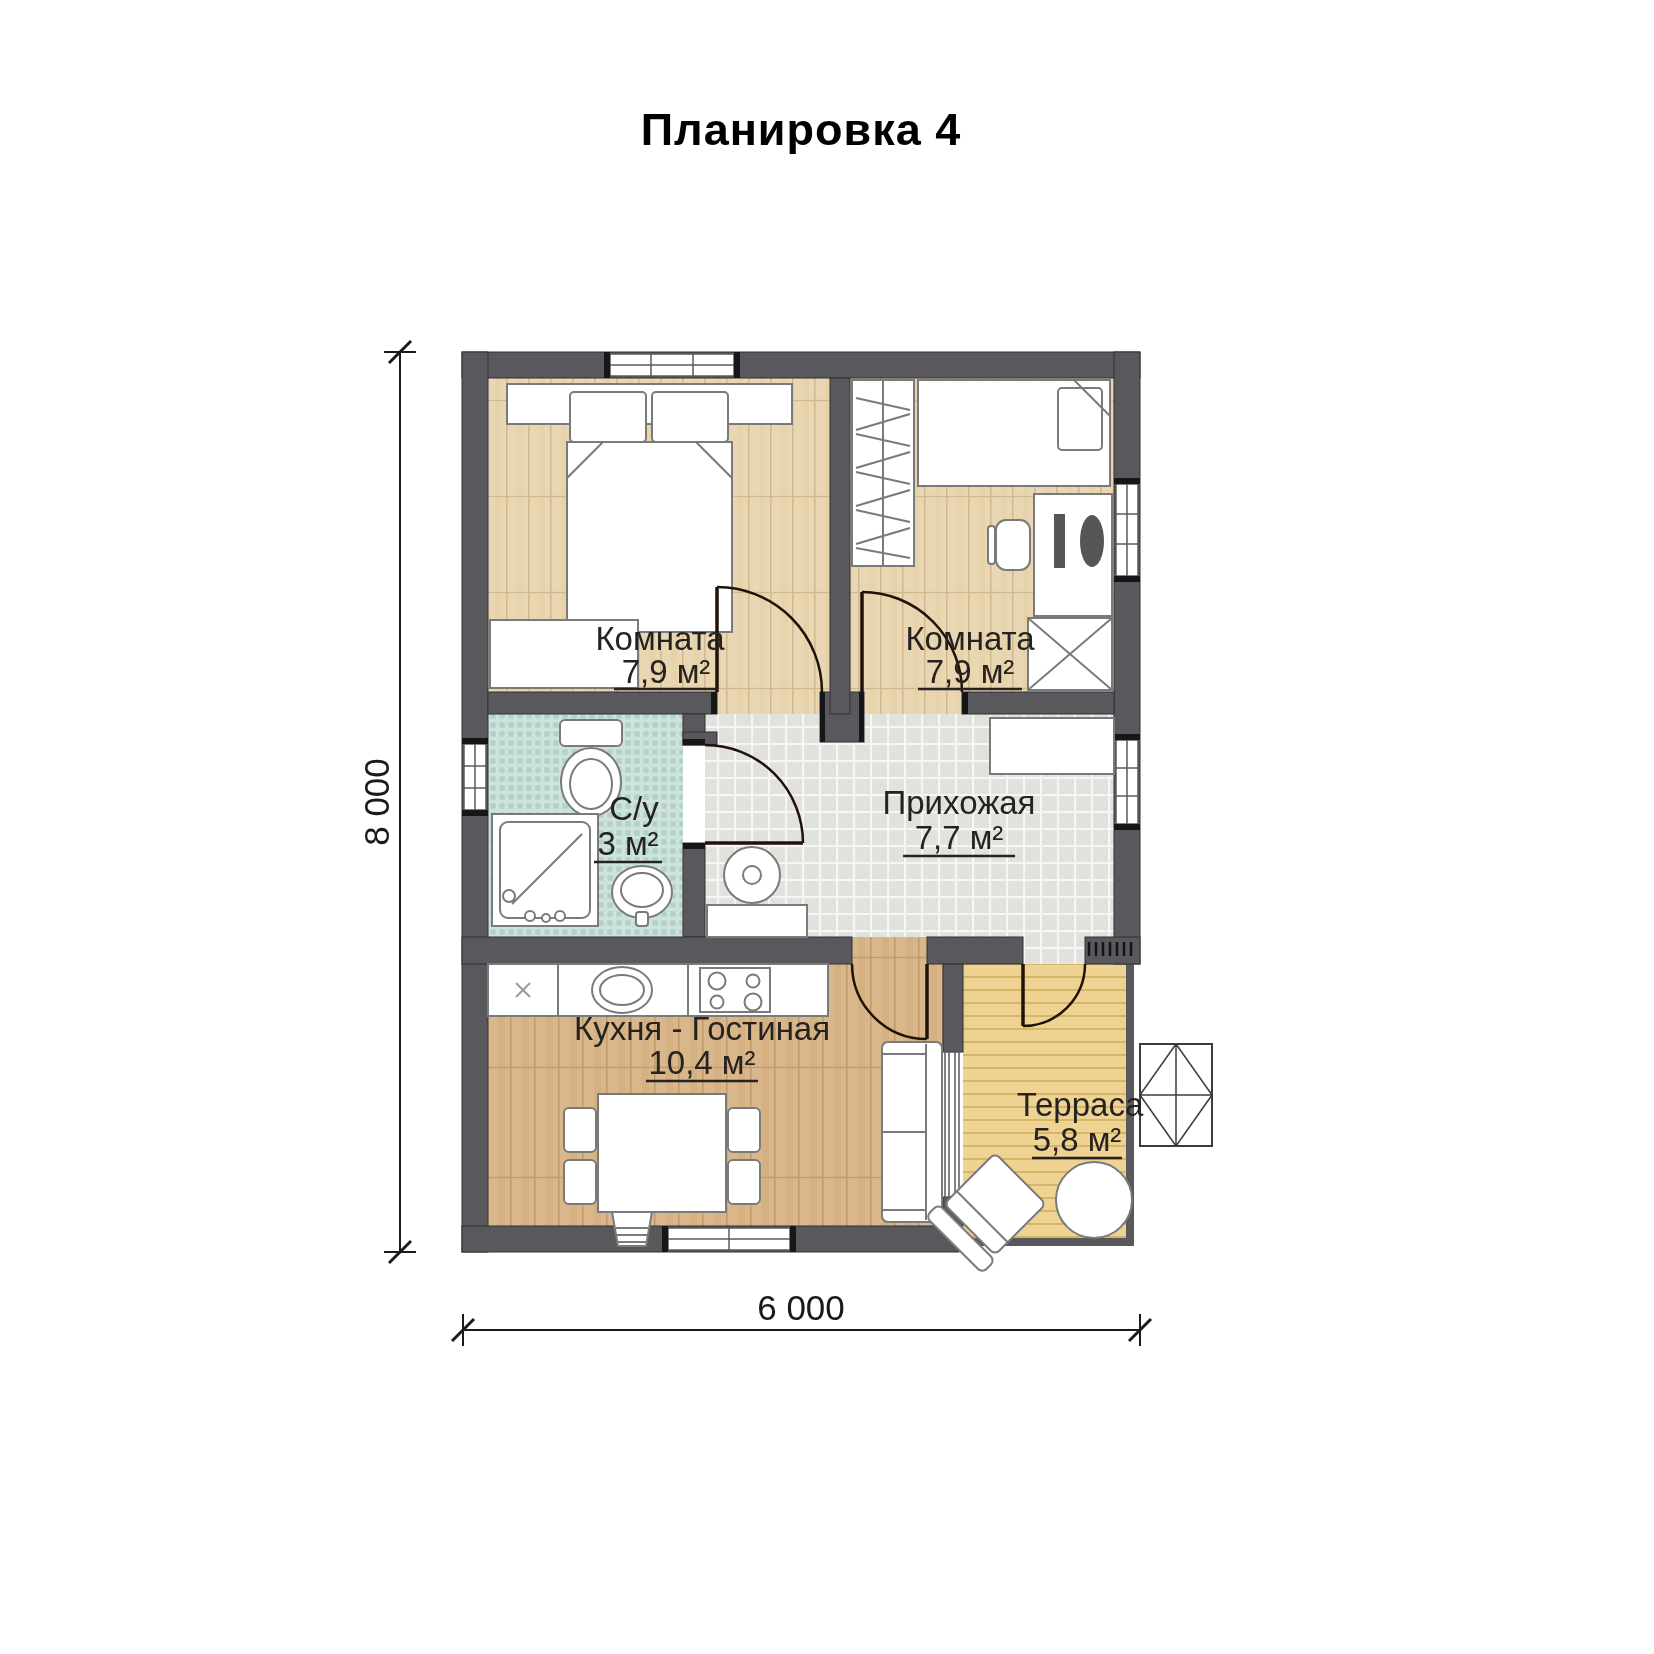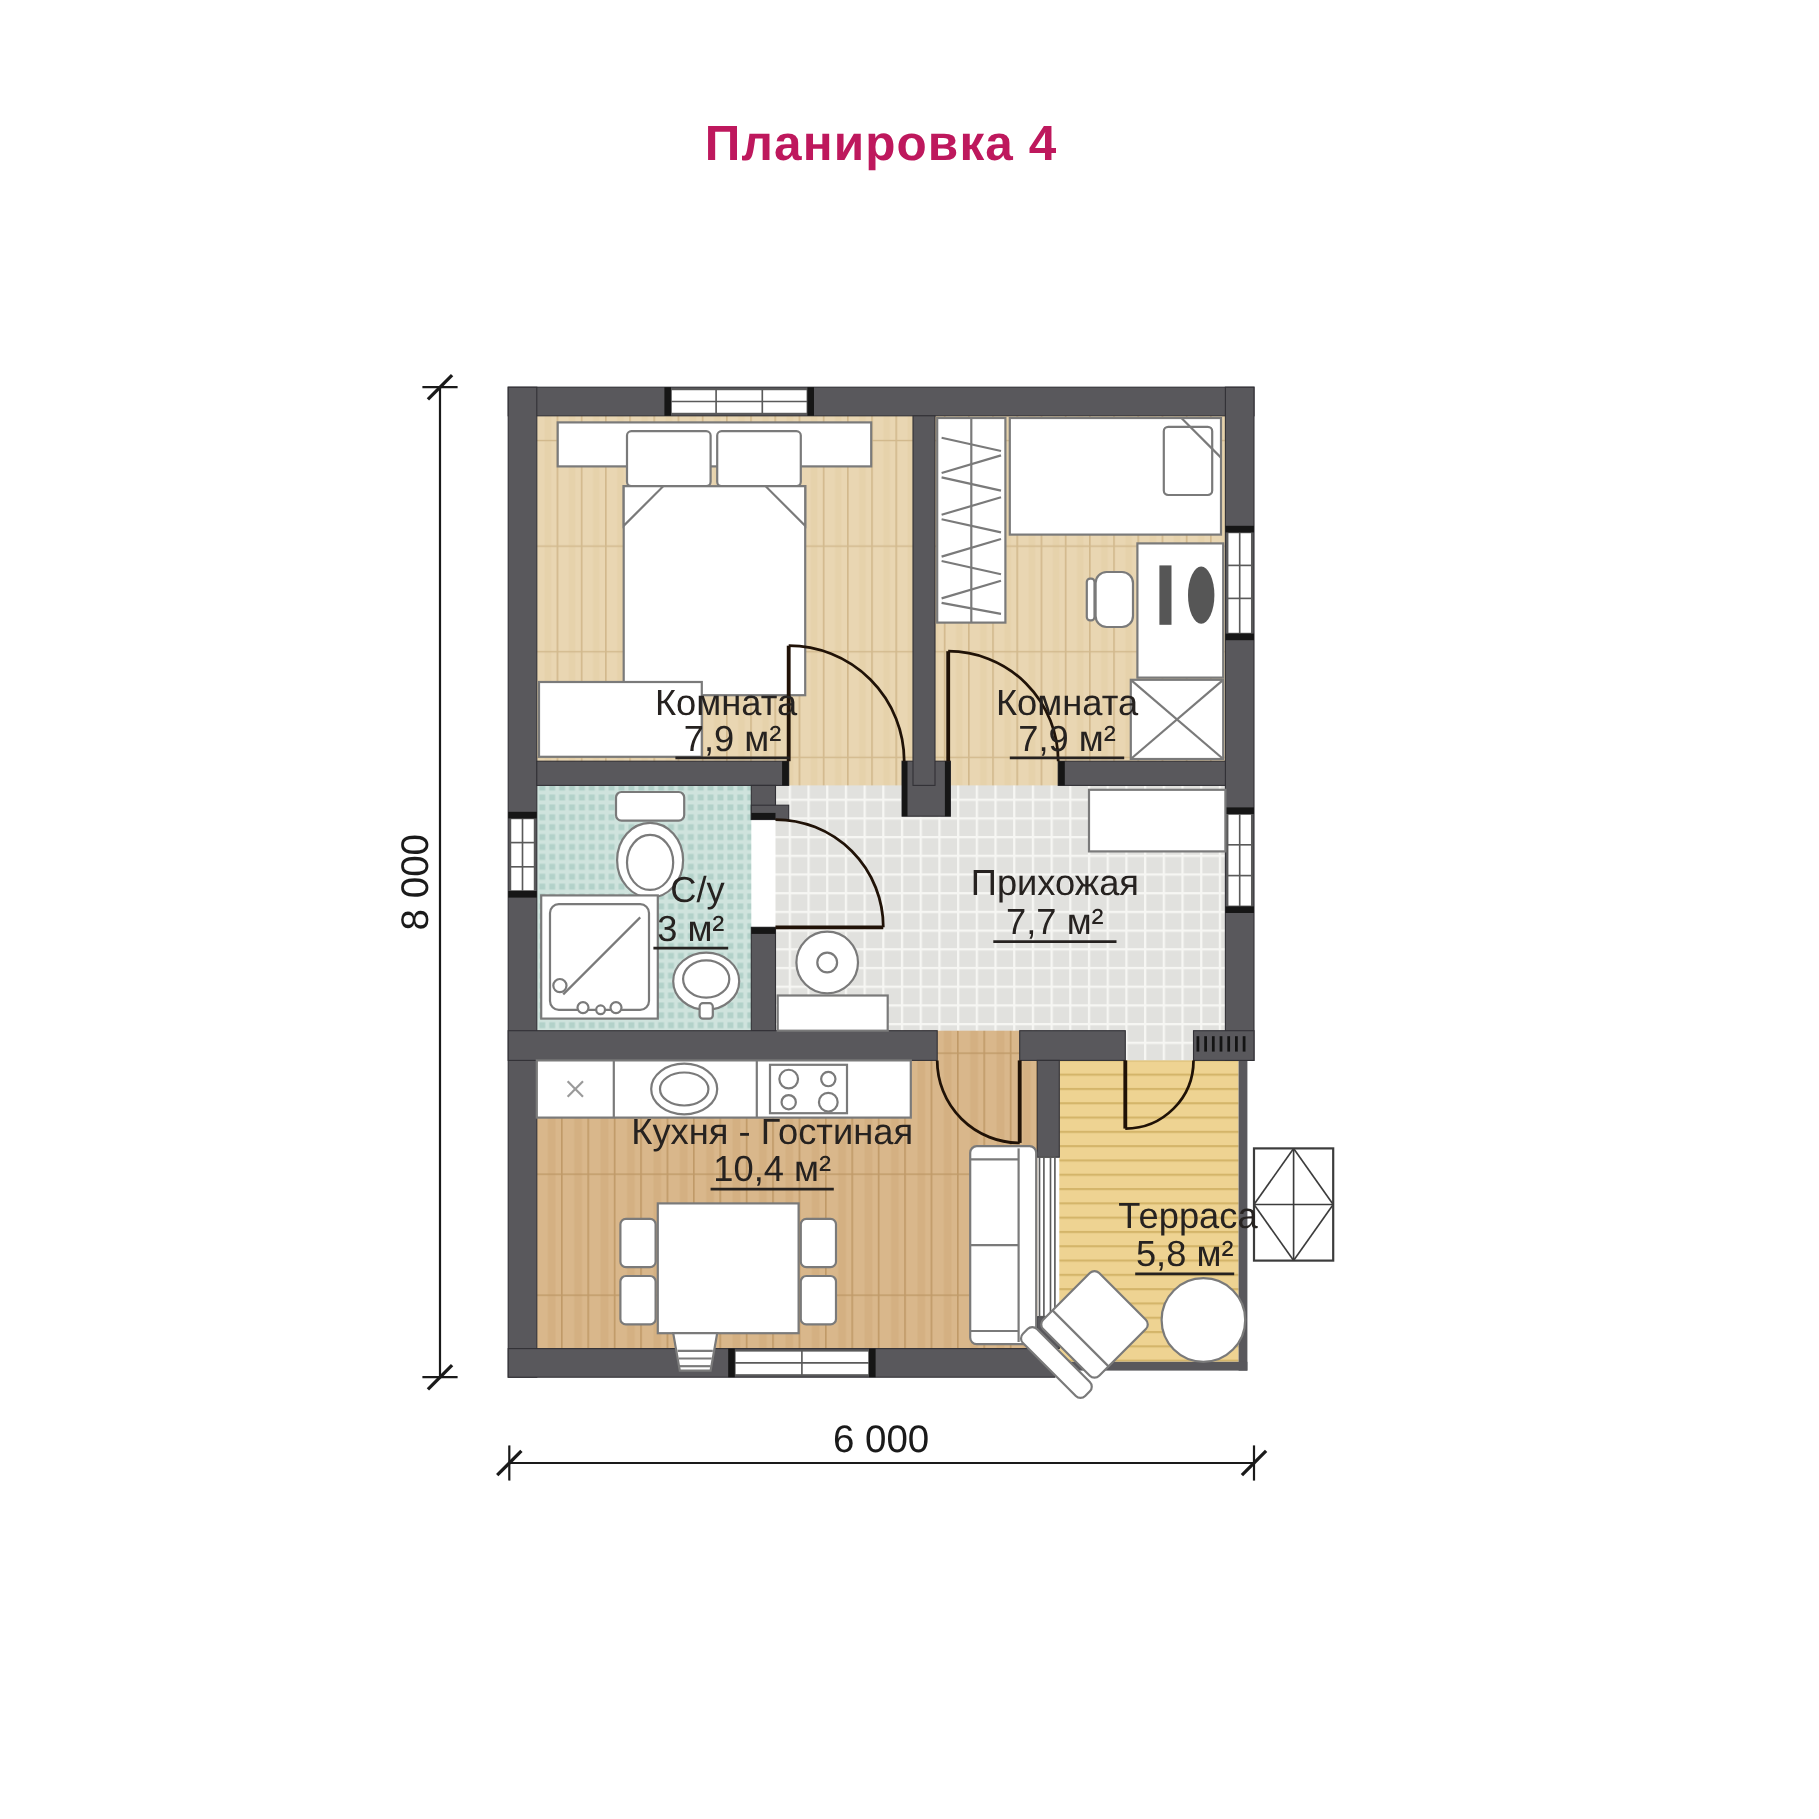--- a/index.html
+++ b/index.html
@@ -1,18 +1,18 @@
 <!DOCTYPE html>
 <html><head>
 <meta charset="utf-8">
 <style>
   html,body{margin:0;padding:0;background:#ffffff;}
   body{width:1654px;height:1654px;position:relative;font-family:"Liberation Sans",sans-serif;}
   #title{position:absolute;left:462px;top:104px;width:678px;text-align:center;
-         font-size:45px;font-weight:bold;color:#be185d;letter-spacing:1px;}
+         font-size:45px;font-weight:bold;color:#000000;letter-spacing:1px;}
   svg{position:absolute;left:0;top:0;}
   .room-name{font-size:33px;fill:#262220;}
   .room-area{font-size:33px;fill:#262220;}
   .dim-text{font-size:35px;fill:#1a1a1a;}
   .wall{fill:#59585c;stroke:#323136;stroke-width:1;}
   .rail{fill:#59585c;}
   .cap{fill:#161616;}
   .furn{fill:#ffffff;stroke:#7a7a7a;stroke-width:2;}
   .furnline{stroke:#7a7a7a;stroke-width:2;fill:none;}
   .door{stroke:#201207;stroke-width:2.5;fill:none;}

